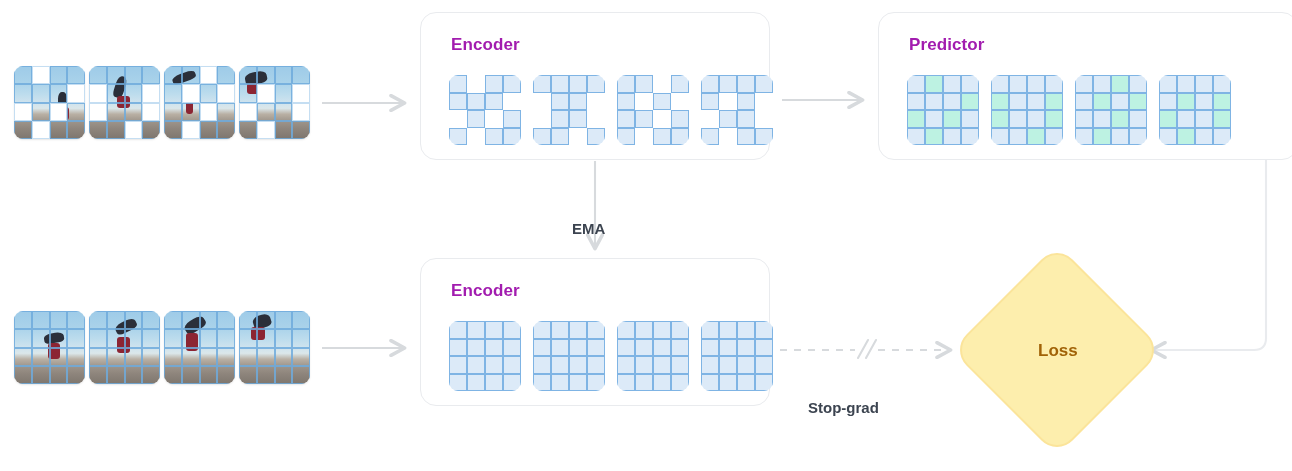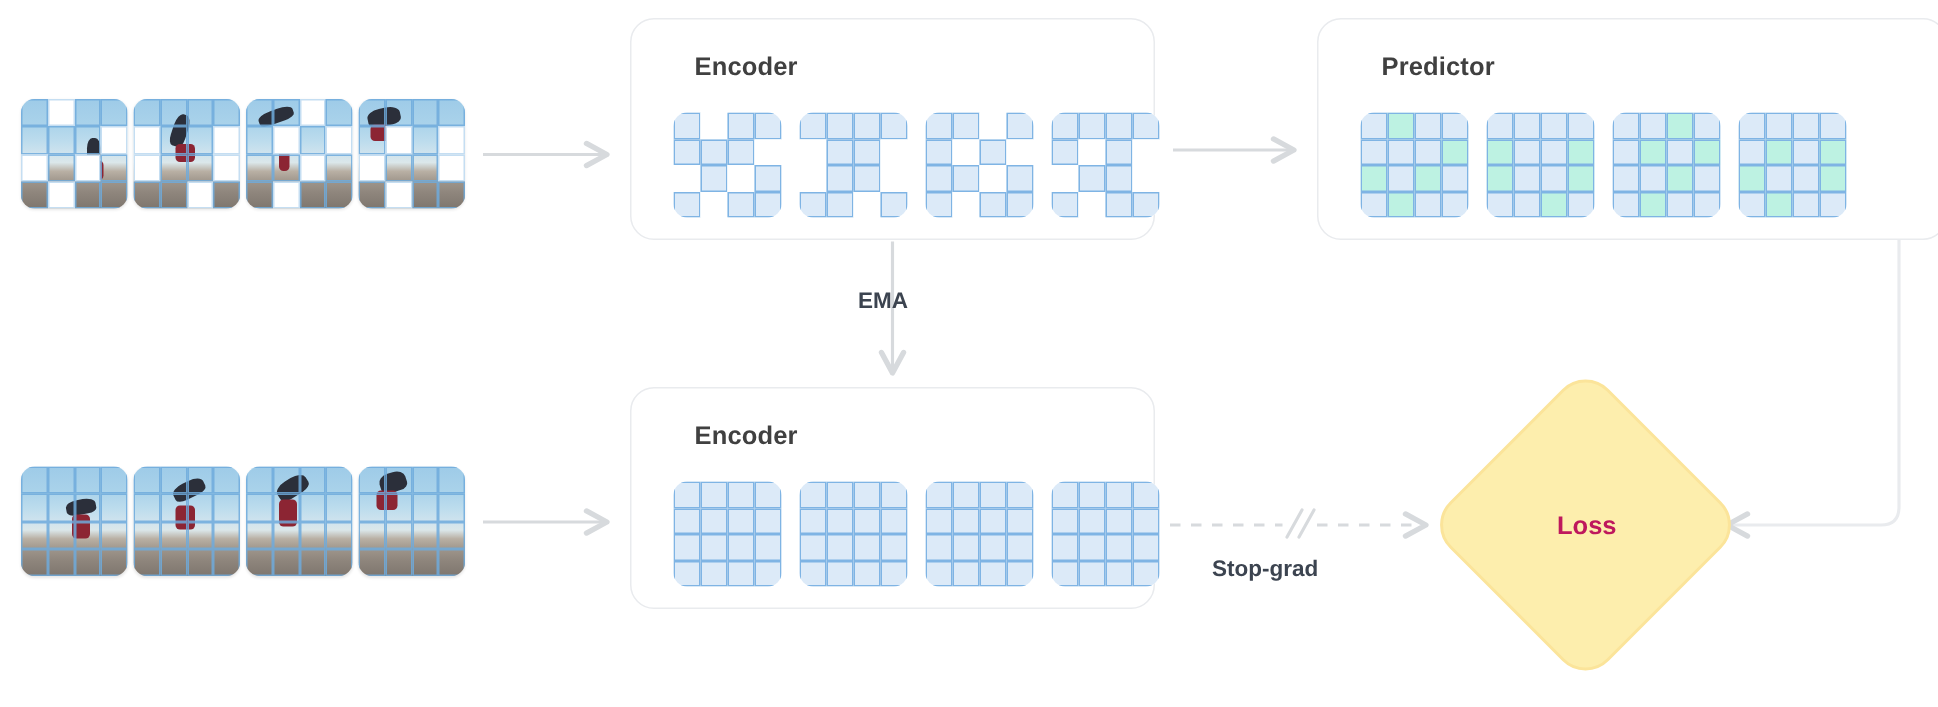--- a/index.html
+++ b/index.html
@@ -21,24 +21,23 @@
     background:#ffffff;
     border:1.6px solid #e9ebee;
     border-radius:16px;
     box-sizing:border-box;
   }
   .module-title{
     position:absolute;
     left:30px;top:22px;
     font-size:17px;
     font-weight:700;
-    color:#404040;
+    color:#a21caf;
     letter-spacing:.1px;
     white-space:nowrap;
-    margin-left:12px;
   }
   .grid-row{
     position:absolute;
     left:28px;
     display:flex;
     gap:12px;
   }
 
   
   .tgrid{
@@ -106,31 +105,32 @@
     background:#fdeead;
     border:2px solid #fbe49a;
     border-radius:22px;
     transform:rotate(45deg);
     box-sizing:border-box;
   }
   .loss-label{
     position:absolute;
     font-size:17px;
     font-weight:700;
-    color:#be185d;
+    color:#a16207;
     white-space:nowrap;
   }
 
   
   .edge-label{
     position:absolute;
     font-size:15px;
     font-weight:700;
     color:#3c4450;
     white-space:nowrap;
+    margin-top:28px;
   }
 </style>
 </head>
 <body>
 
 <div id="stage">
 
   <svg id="wires" viewBox="0 0 1292 471">
     <defs>
       <marker id="ah" markerWidth="9" markerHeight="9" refX="7.2" refY="4.5" orient="auto" markerUnits="strokeWidth">

